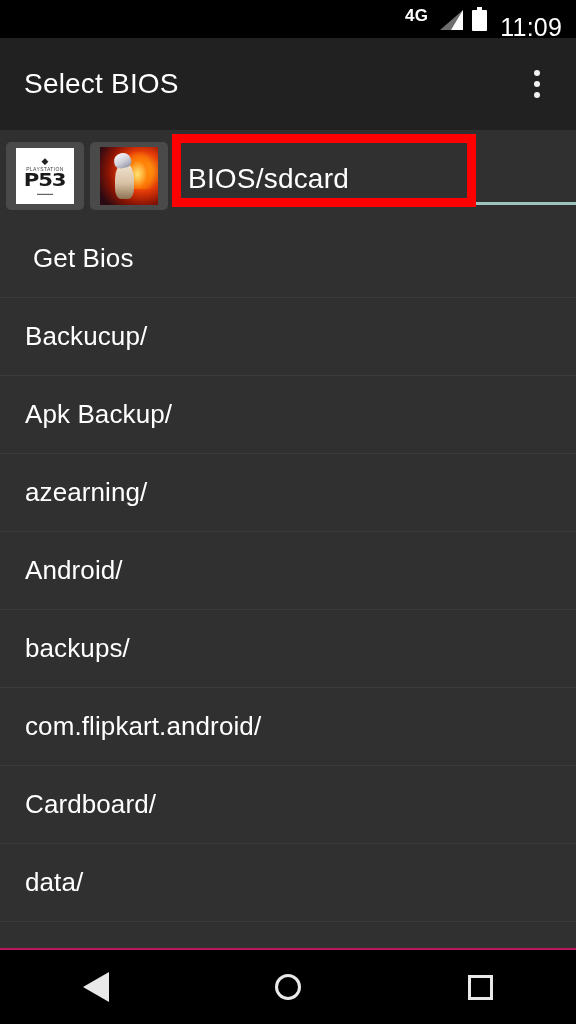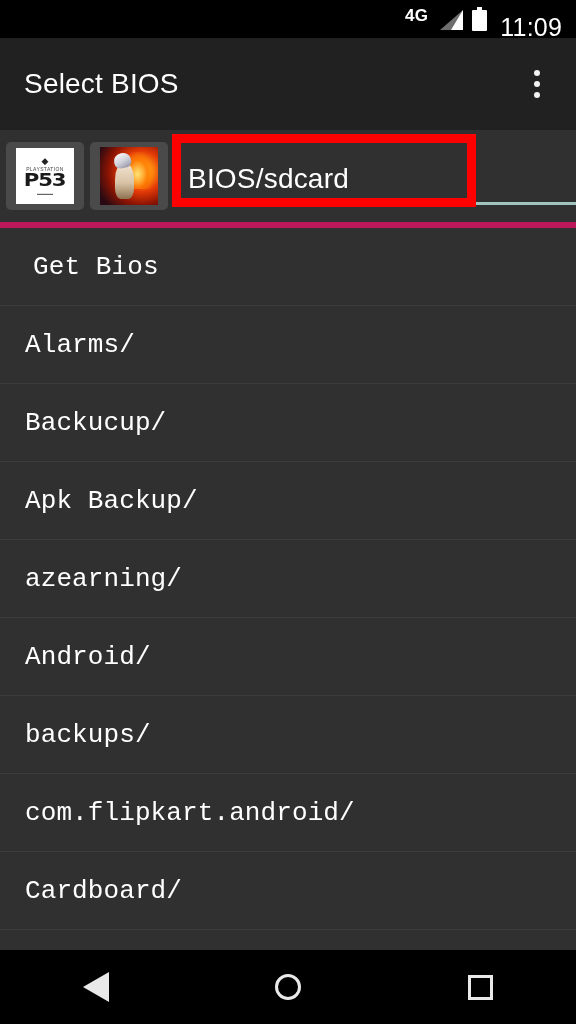--- a/index.html
+++ b/index.html
@@ -168,25 +168,24 @@
   
   #red-highlight {
     position:absolute; left:172px; top:134px;
     width:304px; height:73px;
     border:9px solid #fe0000;
     pointer-events:none;
   }
 
   
   #file-list {
-    position:absolute; left:0; top:228px;
+    position:absolute; left:0; top:220px;
     width:576px; height:728px;
     background:#303030;
     overflow:hidden;
-    font-family:Liberation Mono, monospace;
   }
   .list-row {
     position:relative;
     height:78px;
     display:flex; align-items:center;
     border-bottom:1px solid #3c3c3c;
     cursor:pointer;
   }
   .list-row .label {
     color:#ffffff;
@@ -274,23 +273,20 @@
     <div id="path-underline"></div>
   </div>
 
   <div id="red-highlight"></div>
 
   <div id="file-list">
       <div class="list-row action">
         <span class="label">Get Bios</span>
       </div>
       <div class="list-row">
-        <span class="label">Alarms/</span>
-      </div>
-      <div class="list-row">
         <span class="label">Backucup/</span>
       </div>
       <div class="list-row">
         <span class="label">Apk Backup/</span>
       </div>
       <div class="list-row">
         <span class="label">azearning/</span>
       </div>
       <div class="list-row">
         <span class="label">Android/</span>

